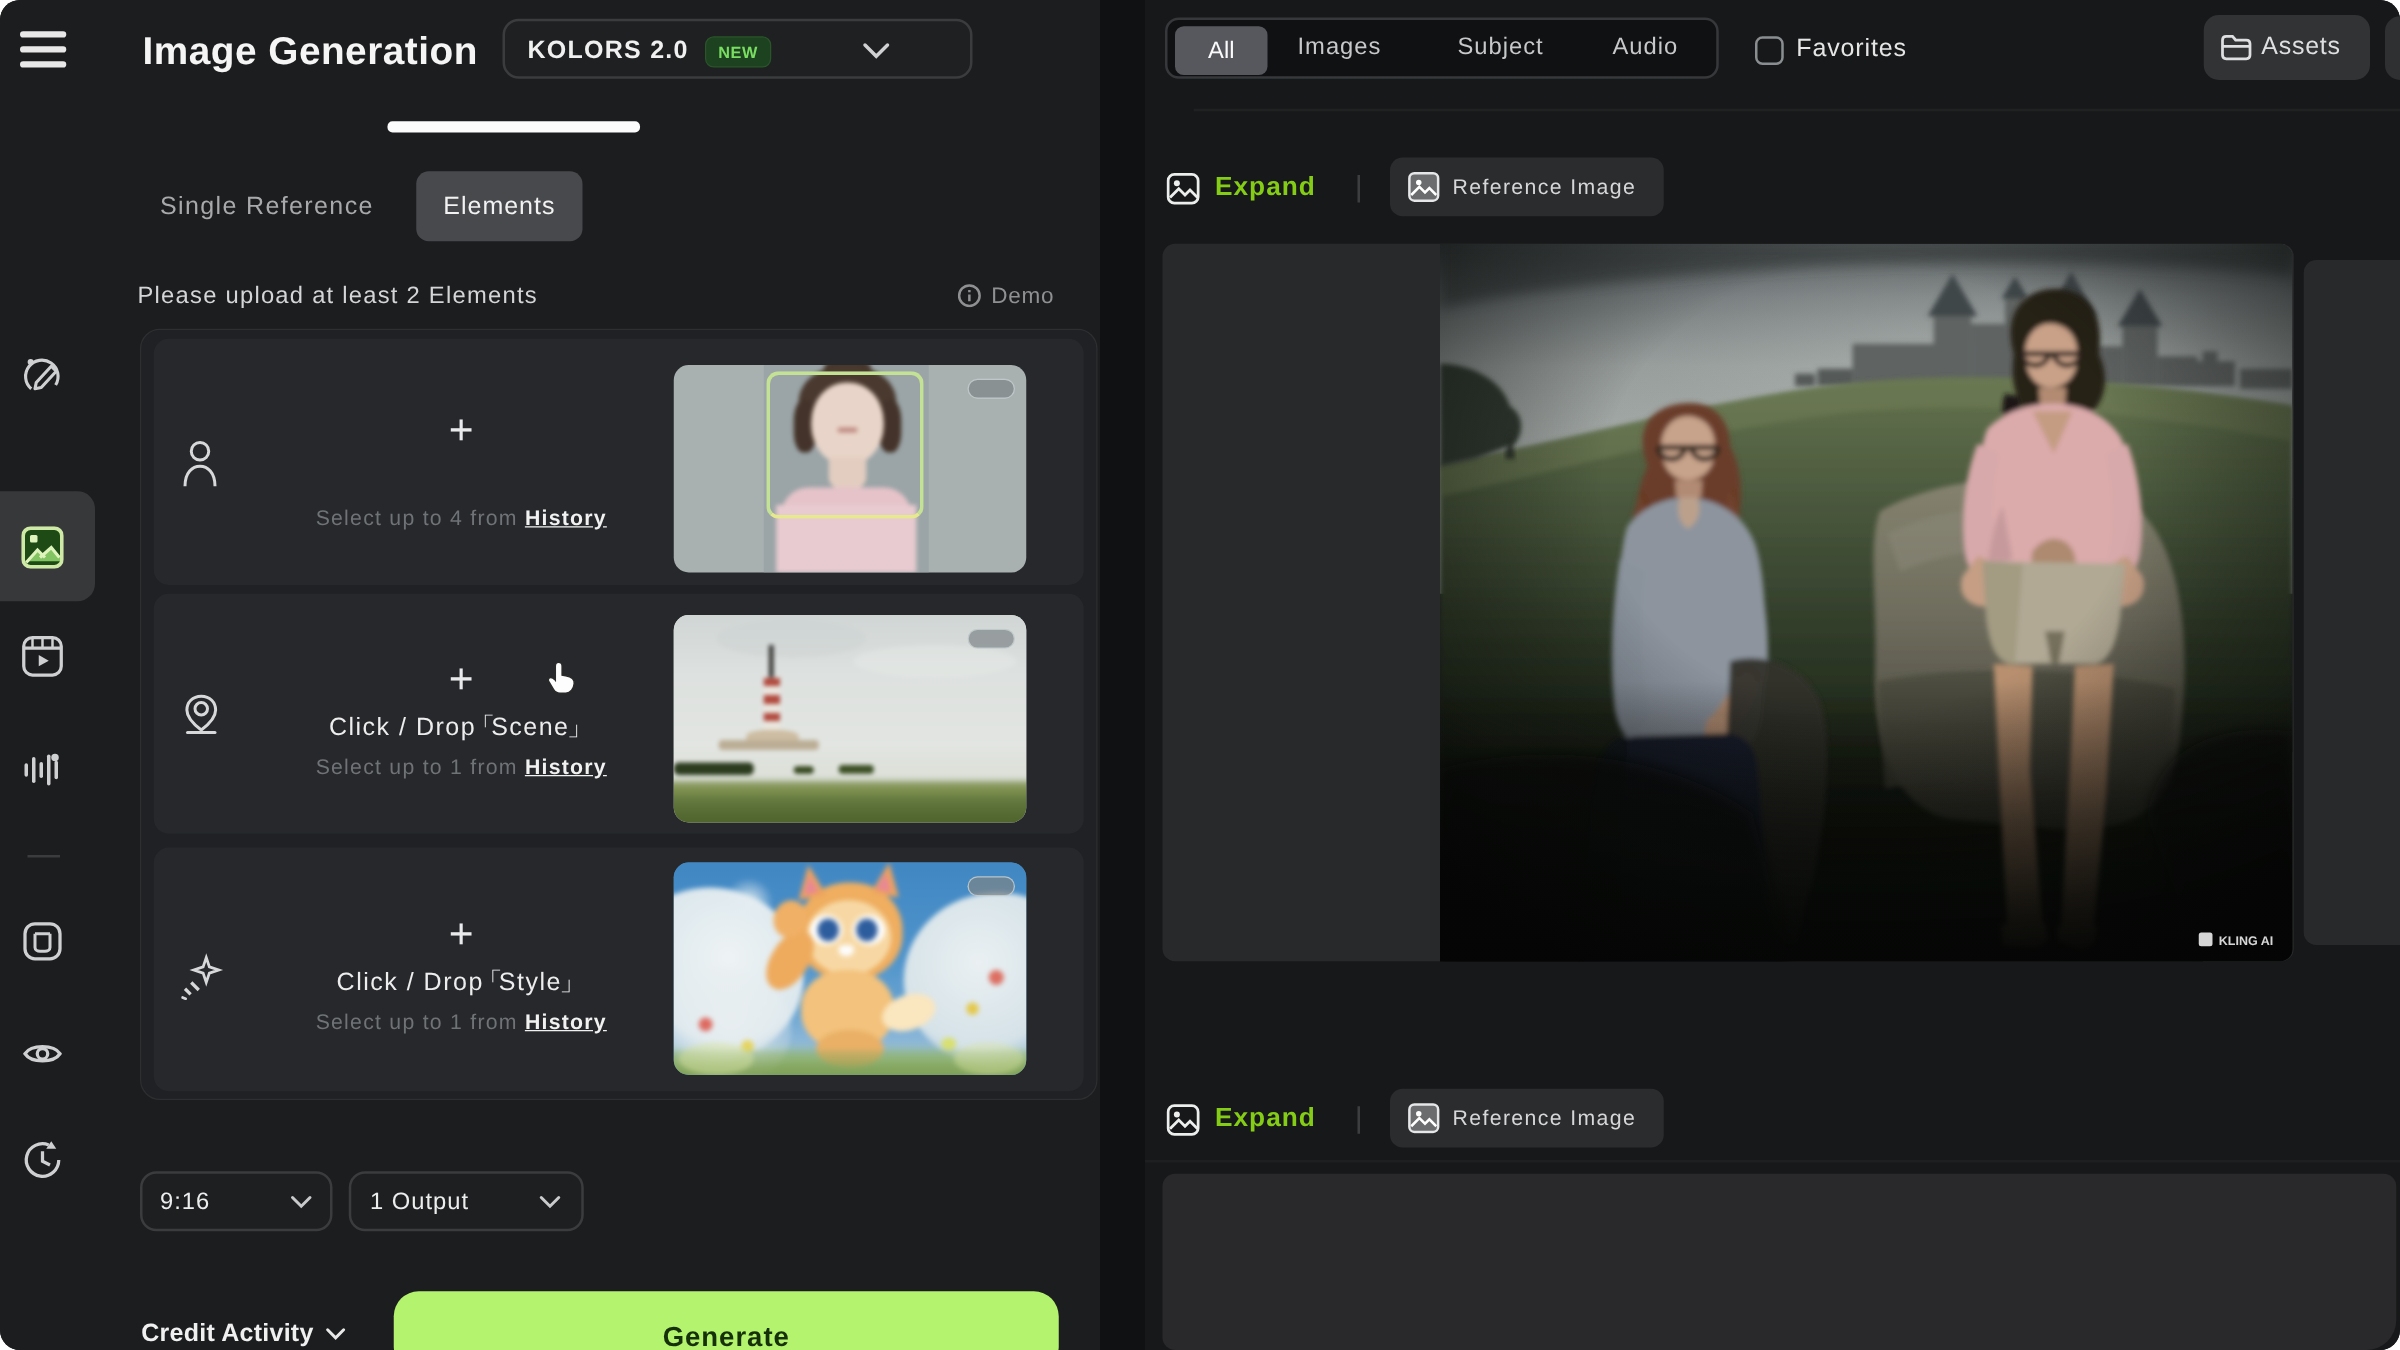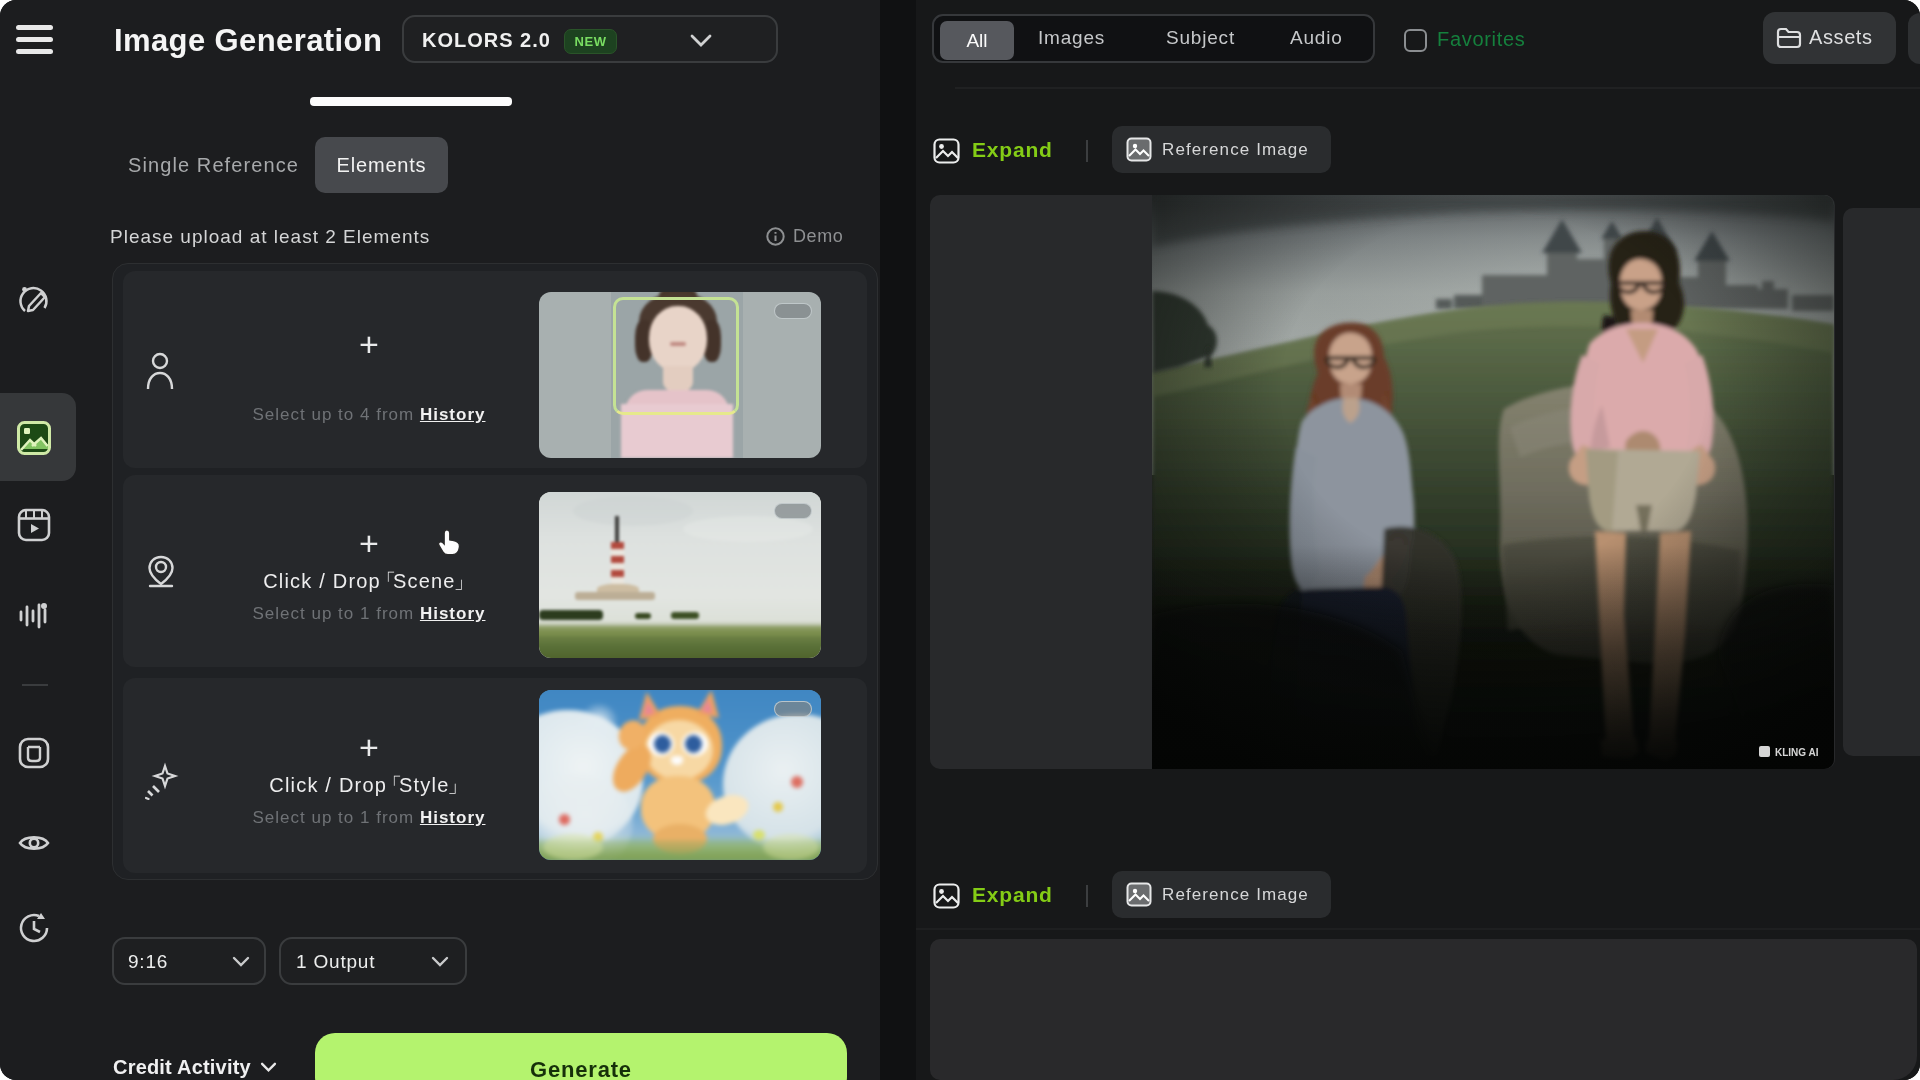--- a/index.html
+++ b/index.html
@@ -14,21 +14,21 @@
   .sideicon { position:absolute; left:17px; width:34px; height:34px; }
   #sideSel { position:absolute; left:0; top:393px; width:76px; height:88px; background:#36383a; border-radius:0 14px 14px 0; }
   
   #title { position:absolute; left:114px; top:23px; font-size:31px; font-weight:bold; color:#f5f5f5; letter-spacing:0.4px; }
   #modelbox { position:absolute; left:402px; top:15px; width:376px; height:48px; border:2px solid #3a3c3e; border-radius:13px; background:#1f2022; }
   #modeltext { position:absolute; left:18px; top:12px; font-size:20px; font-weight:bold; color:#f0f0f0; letter-spacing:1px; }
   #newbadge { position:absolute; left:160px; top:12px; width:53px; height:25px; background:#1d4220; border:1px solid #2a5429; border-radius:7px; color:#79dd62; font-size:13px; font-weight:bold; text-align:center; line-height:23px; letter-spacing:0.5px; }
   #underline { position:absolute; left:310px; top:97px; width:202px; height:9px; background:#fcfcfc; border-radius:4px; }
   
   #tabSingle { position:absolute; left:128px; top:154px; font-size:20px; color:#a7a9ab; letter-spacing:1.1px; }
-  #tabElements { position:absolute; left:315px; top:137px; width:133px; height:56px; background:#47494d; border-radius:10px; text-align:center; line-height:56px; font-size:20px; color:#f2f2f2; letter-spacing:0.8px; }
+  #tabElements { position:absolute; left:333px; top:137px; width:133px; height:56px; background:#47494d; border-radius:10px; text-align:center; line-height:56px; font-size:20px; color:#f2f2f2; letter-spacing:0.8px; }
   #hint { position:absolute; left:110px; top:226px; font-size:19px; color:#d4d5d6; letter-spacing:1px; }
   #demo { position:absolute; left:766px; top:226px; font-size:18px; color:#8e9092; letter-spacing:0.6px; }
   
   #cardwrap { position:absolute; left:112px; top:263px; width:766px; height:617px; border:1px solid #2d2f31; border-radius:16px; background:#1f2124; }
   .card { position:absolute; left:10px; width:744px; height:194px; background:#26282b; border-radius:12px; }
   .cicon { position:absolute; left:22px; color:#d7d8d9; }
   .plus { position:absolute; left:0; right:252px; text-align:center; font-size:34px; font-weight:300; color:#e9eaeb; }
   .ctext { position:absolute; left:0; right:252px; text-align:center; font-size:20px; color:#ededee; letter-spacing:1.2px; }
   .csub { position:absolute; left:0; right:252px; text-align:center; font-size:17px; color:#6f7276; letter-spacing:1px; }
   .csub b { color:#f1f1f1; text-decoration:underline; font-weight:bold; }
@@ -37,21 +37,21 @@
   
   .dd { position:absolute; top:937px; height:48px; border:2px solid #3a3c3e; border-radius:13px; background:#1e1f21; color:#eceded; font-size:19px; letter-spacing:0.8px; }
   .dd span { position:absolute; top:12px; }
   #credit { position:absolute; left:113px; top:1056px; font-size:20px; color:#f0f0f1; font-weight:bold; letter-spacing:0.2px; }
   #genbtn { position:absolute; left:315px; top:1033px; width:532px; height:64px; background:#b4f36e; border-radius:20px; text-align:center; font-size:22px; font-weight:bold; color:#16300a; line-height:74px; letter-spacing:0.8px; }
   
   #tabbar { position:absolute; left:932px; top:14px; width:443px; height:49px; border:2px solid #36383b; background:#101113; border-radius:11px; }
   #tabAll { position:absolute; left:6px; top:5px; width:74px; height:39px; background:#56585d; border-radius:7px; color:#fbfbfb; font-size:19px; text-align:center; line-height:39px; }
   .rtab { position:absolute; top:11px; color:#c6c8ca; font-size:19px; letter-spacing:0.8px; }
   #favbox { position:absolute; left:1404px; top:29px; width:23px; height:23px; border:2.5px solid #8b8e91; border-radius:6px; }
-  #favlabel { position:absolute; left:1437px; top:28px; font-size:20px; color:#15803d; letter-spacing:0.7px; }
+  #favlabel { position:absolute; left:1437px; top:28px; font-size:20px; color:#e5e5e5; letter-spacing:0.7px; }
   #assetsbtn { position:absolute; left:1763px; top:12px; width:133px; height:52px; background:#313335; border-radius:12px; }
   #assetsbtn span { position:absolute; left:46px; top:14px; font-size:20px; color:#dedfe0; letter-spacing:0.6px; }
   #edgebtn { position:absolute; left:1908px; top:13px; width:12px; height:51px; background:#2e3032; border-radius:12px 0 0 12px; }
   #topline { position:absolute; left:955px; top:87px; width:965px; height:2px; background:#202122; }
   
   .exlabel { font-size:21px; font-weight:bold; color:#84cc16; letter-spacing:0.8px; }
   .vsep { position:absolute; width:2px; height:22px; background:#3c3e40; }
   .refchip { position:absolute; left:1112px; width:219px; height:47px; background:#2a2c2e; border-radius:10px; }
   .refchip .rtxt { position:absolute; left:50px; top:14px; font-size:17px; color:#d6d7d8; letter-spacing:1.1px; }
   

